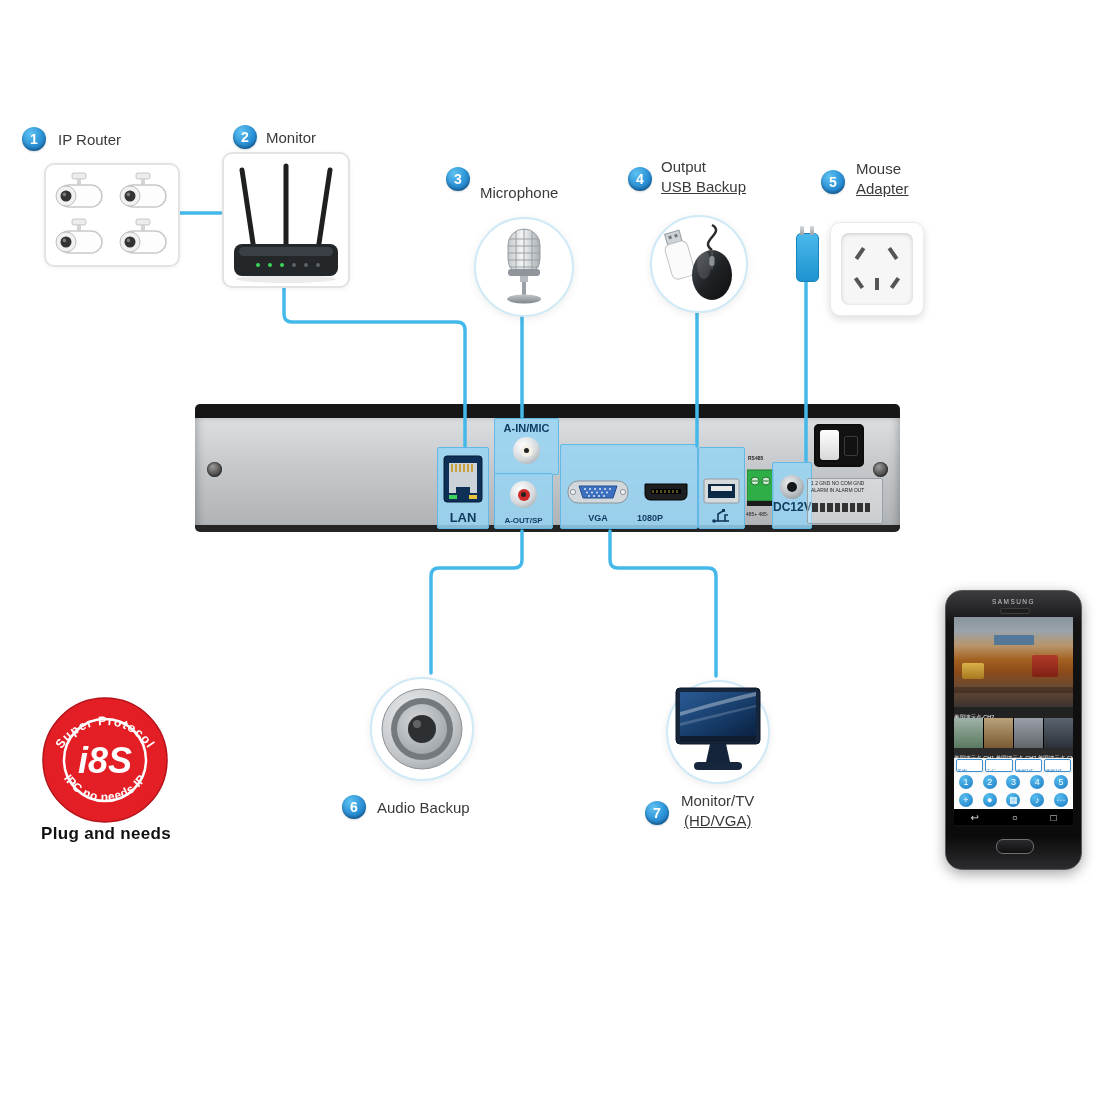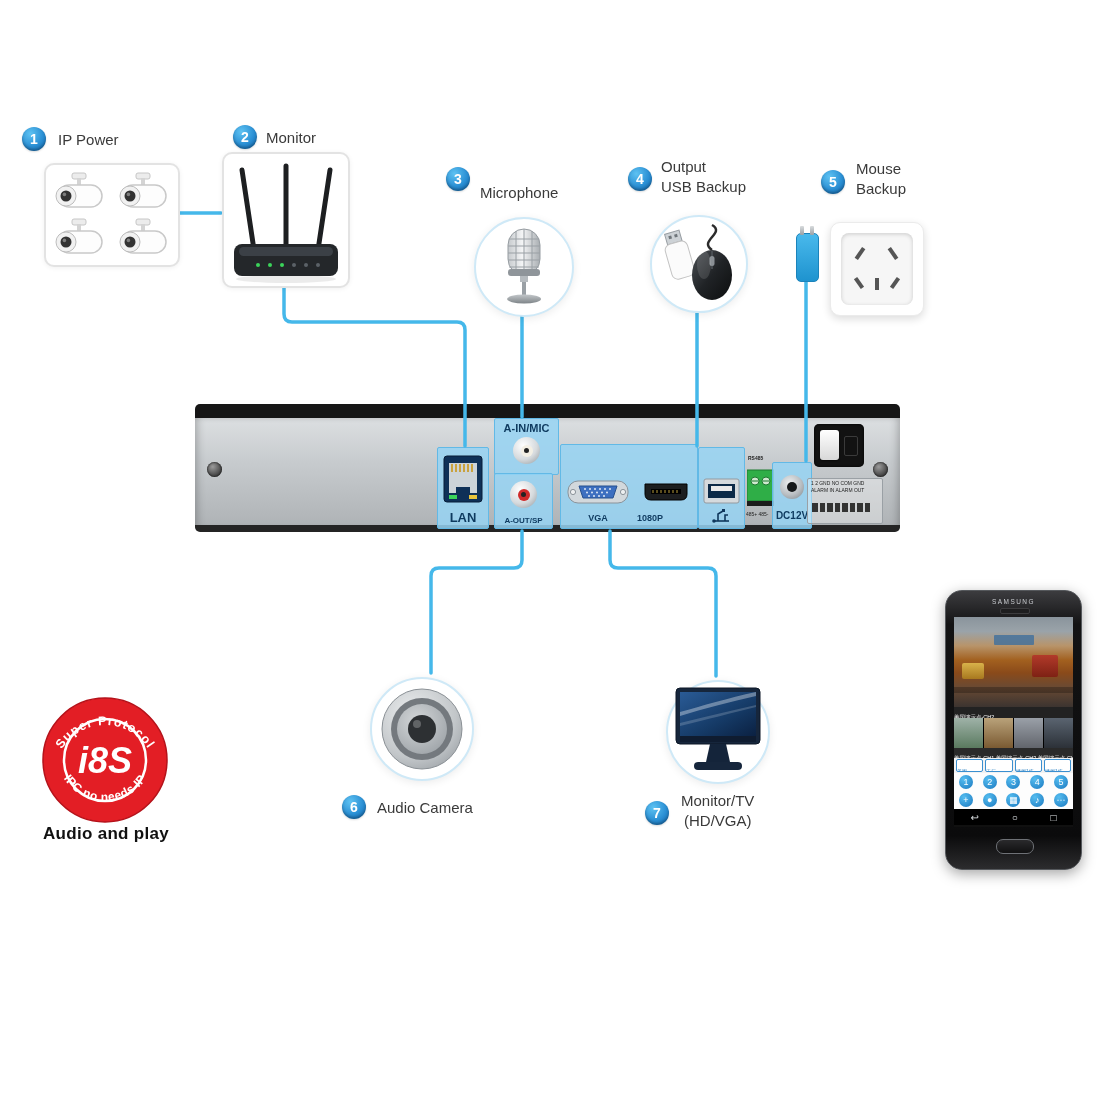--- a/index.html
+++ b/index.html
@@ -5,21 +5,21 @@
   html,body{margin:0;padding:0;background:#fff;}
   .canvas{position:relative;width:1100px;height:1100px;background:#ffffff;overflow:hidden;
           font-family:"Liberation Sans",sans-serif;}
   .abs{position:absolute;}
   
   .badge-num{width:24px;height:24px;border-radius:50%;
     background:radial-gradient(circle at 35% 28%,#5ec2f2 0%,#2a8fd4 55%,#1265ab 100%);
     color:#fff;font-weight:bold;font-size:14px;line-height:24px;text-align:center;
     box-shadow:inset 0 -2px 3px rgba(0,0,0,.28),0 1px 2px rgba(0,0,0,.15);}
   .lbl{font-size:15px;color:#3a3a3a;}
-  .lbl2{font-size:15px;color:#3a3a3a;}
+  .lbl2{font-size:15px;color:#3a3a3a;text-decoration:underline;}
   
   .frame{background:#fff;border:2px solid #e3e3e3;border-radius:10px;box-shadow:0 1px 5px rgba(0,0,0,.06);}
   .circle-icon{background:#fff;border:2px solid #cfe9f7;border-radius:50%;
     box-shadow:0 2px 8px rgba(0,0,0,.08);display:flex;align-items:center;justify-content:center;}
   
   .nvr{z-index:3;}
   .nvr-top{position:absolute;left:0;top:0;width:100%;height:14px;background:#161616;
     border-radius:5px 5px 0 0;border-bottom:1px solid #000;}
   .nvr-body{position:absolute;left:0;top:14px;width:100%;height:110px;
     background:linear-gradient(180deg,#dcdfe1 0%,#c7cbce 40%,#aeb2b5 100%);
@@ -80,21 +80,21 @@
       <path d="M284 286 V314 Q284 322 292 322 H457 Q465 322 465 330 V446"></path>
       <path d="M522 316 V417"></path>
       <path d="M697 312 V446"></path>
       <path d="M806 280 V461"></path>
       <path d="M522 531 V560 Q522 568 514 568 H439 Q431 568 431 576 V673"></path>
       <path d="M610 531 V560 Q610 568 618 568 H708 Q716 568 716 576 V676"></path>
     </g>
   </svg>
 
   <div class="badge-num abs" style="left:22px;top:127px;z-index:5">1</div>
-  <div class="lbl abs" style="left:58px;top:131px;z-index:5">IP Power</div>
+  <div class="lbl abs" style="left:58px;top:131px;z-index:5">IP Router</div>
   <div class="frame abs" style="left:44px;top:163px;width:132px;height:100px;z-index:5">
     <svg width="132" height="100" viewBox="0 0 132 100">
       <defs>
         <g id="cam">
           <rect x="20" y="0" width="14" height="6" rx="2" fill="#ececec" stroke="#c6c6c6"></rect>
           <rect x="25" y="5" width="4" height="8" fill="#d4d4d4"></rect>
           <rect x="6" y="12" width="44" height="22" rx="11" fill="#fdfdfd" stroke="#c9c9c9" stroke-width="1.5"></rect>
           <circle cx="14" cy="23" r="10" fill="#f1f1f1" stroke="#bdbdbd"></circle>
           <circle cx="14" cy="23" r="5.5" fill="#333"></circle>
           <circle cx="12.4" cy="21.4" r="1.8" fill="#7d7d7d"></circle>
@@ -186,21 +186,21 @@
       <path d="M60 8 C 74 16, 46 24, 60 33" stroke="#2b2b2b" stroke-width="2.5" fill="none"></path>
       <ellipse cx="60" cy="58" rx="20" ry="25" fill="url(#mouseg)"></ellipse>
       <path d="M60 34 L60 52" stroke="#51565b" stroke-width="1.5"></path>
       <rect x="57.5" y="39" width="5" height="10" rx="2.5" fill="#8a9095"></rect>
       <ellipse cx="52" cy="48" rx="7" ry="14" fill="#ffffff" opacity=".12"></ellipse>
     </svg>
   </div>
 
   <div class="badge-num abs" style="left:821px;top:170px;z-index:5">5</div>
   <div class="lbl abs" style="left:856px;top:160px;z-index:5">Mouse</div>
-  <div class="lbl2 abs" style="left:856px;top:180px;z-index:5">Backup</div>
+  <div class="lbl2 abs" style="left:856px;top:180px;z-index:5">Adapter</div>
   <div class="abs" style="left:830px;top:222px;width:92px;height:92px;background:#fff;border:1px solid #ebebeb;
        border-radius:10px;box-shadow:0 3px 8px rgba(0,0,0,.14);z-index:5">
     <div class="abs" style="left:10px;top:10px;width:72px;height:72px;background:#f6f6f6;border-radius:8px;
          box-shadow:inset 0 1px 4px rgba(0,0,0,.18);"></div>
     <div class="abs" style="left:27px;top:24px;width:4px;height:13px;background:#555;transform:rotate(35deg);"></div>
     <div class="abs" style="left:60px;top:24px;width:4px;height:13px;background:#555;transform:rotate(-35deg);"></div>
     <div class="abs" style="left:26px;top:54px;width:4px;height:12px;background:#555;transform:rotate(-35deg);"></div>
     <div class="abs" style="left:62px;top:54px;width:4px;height:12px;background:#555;transform:rotate(35deg);"></div>
     <div class="abs" style="left:44px;top:55px;width:4px;height:12px;background:#555;"></div>
   </div>
@@ -322,21 +322,21 @@
         <line x1="16" y1="16" x2="22" y2="16" stroke="#1d7a30"></line>
         <rect x="0" y="36" width="27" height="5" fill="#1b1b1b"></rect>
       </svg>
       <div class="tinytxt" style="position:absolute;left:0;top:56px">485+ 485-</div>
     </div>
 
     <div class="blue-box" style="left:577px;top:58px;width:38px;height:65px">
       <div class="dcjack abs" style="left:7px;top:12px">
         <div class="dccore"></div>
       </div>
-      <div class="port-label" style="bottom:7px;font-size:10px">DC12V</div>
+      <div class="port-label" style="bottom:14px;font-size:12px">DC12V</div>
     </div>
 
     <div class="switch abs" style="left:619px;top:20px;width:50px;height:43px">
       <div class="rocker"></div>
       <div class="abs" style="left:30px;top:12px;width:12px;height:18px;border:1px solid #3a3a3a;border-radius:2px"></div>
     </div>
 
     <div class="abs" style="left:612px;top:74px;width:68px;height:40px;background:rgba(255,255,255,.35);
          border:1px solid #9aa0a5;border-radius:2px;padding:2px 3px">
       <div class="tinytxt">1 2 GND NO COM GND</div>
@@ -368,21 +368,21 @@
         </radialGradient>
       </defs>
       <circle cx="50" cy="50" r="40" fill="url(#spk1)" stroke="#8a9095"></circle>
       <circle cx="50" cy="50" r="31" fill="#74797e"></circle>
       <circle cx="50" cy="50" r="25" fill="url(#spk2)"></circle>
       <circle cx="50" cy="50" r="14" fill="#2d3033"></circle>
       <circle cx="45" cy="45" r="4" fill="#ffffff" opacity=".25"></circle>
     </svg>
   </div>
   <div class="badge-num abs" style="left:342px;top:795px;z-index:5">6</div>
-  <div class="lbl abs" style="left:377px;top:799px;z-index:5">Audio Camera</div>
+  <div class="lbl abs" style="left:377px;top:799px;z-index:5">Audio Backup</div>
 
   <div class="circle-icon abs" style="left:666px;top:680px;width:100px;height:100px;z-index:5">
     <svg width="100" height="92" viewBox="0 0 100 92">
       <defs>
         <linearGradient id="scr" x1="0" y1="0" x2="1" y2="1">
           <stop offset="0" stop-color="#2a5b96"></stop>
             <stop offset=".6" stop-color="#153a66"></stop>
             <stop offset="1" stop-color="#0b2142"></stop>
         </linearGradient>
       </defs>
@@ -407,21 +407,21 @@
     <circle cx="65" cy="64" r="62" fill="#e31e25" stroke="#b5121a" stroke-width="1.5"></circle>
     <circle cx="65" cy="64" r="41" fill="none" stroke="#ffffff" stroke-width="2.5"></circle>
     <text font-size="12.5" font-weight="bold" fill="#ffffff" letter-spacing="1">
       <textPath href="#arcTop" startOffset="50%" text-anchor="middle">Super Protocol</textPath>
     </text>
     <text x="65" y="77" font-size="36" font-weight="bold" font-style="italic" fill="#ffffff" text-anchor="middle">i8S</text>
     <text font-size="12" font-weight="bold" fill="#ffffff" letter-spacing=".5">
       <textPath href="#arcBot" startOffset="50%" text-anchor="middle">IPC no needs IP</textPath>
     </text>
   </svg>
-  <div class="caption-bold abs" style="left:36px;top:824px;width:140px;text-align:center;z-index:2">Audio and play</div>
+  <div class="caption-bold abs" style="left:36px;top:824px;width:140px;text-align:center;z-index:2">Plug and needs</div>
 
   <div class="phone abs" style="left:945px;top:590px;width:135px;height:278px">
     <div class="phone-brand">SAMSUNG</div>
     <div class="speaker-slit"></div>
     <div class="screen">
       <div style="height:90px;position:relative;background:linear-gradient(180deg,#8a949c 0%,#9aa3a9 16%,#b8946a 32%,#a2601f 48%,#8a4a1a 62%,#6a4a33 78%,#3c3430 100%)">
         <div class="abs" style="left:8px;top:46px;width:22px;height:16px;background:linear-gradient(180deg,#d8b24a,#a8781f);border-radius:2px"></div>
         <div class="abs" style="left:78px;top:38px;width:26px;height:22px;background:linear-gradient(180deg,#b23a2a,#7e2114);border-radius:2px"></div>
         <div class="abs" style="left:40px;top:18px;width:40px;height:10px;background:#3f6f9e;opacity:.8;border-radius:1px"></div>
         <div class="abs" style="left:0;top:70px;width:119px;height:6px;background:rgba(0,0,0,.25)"></div>

